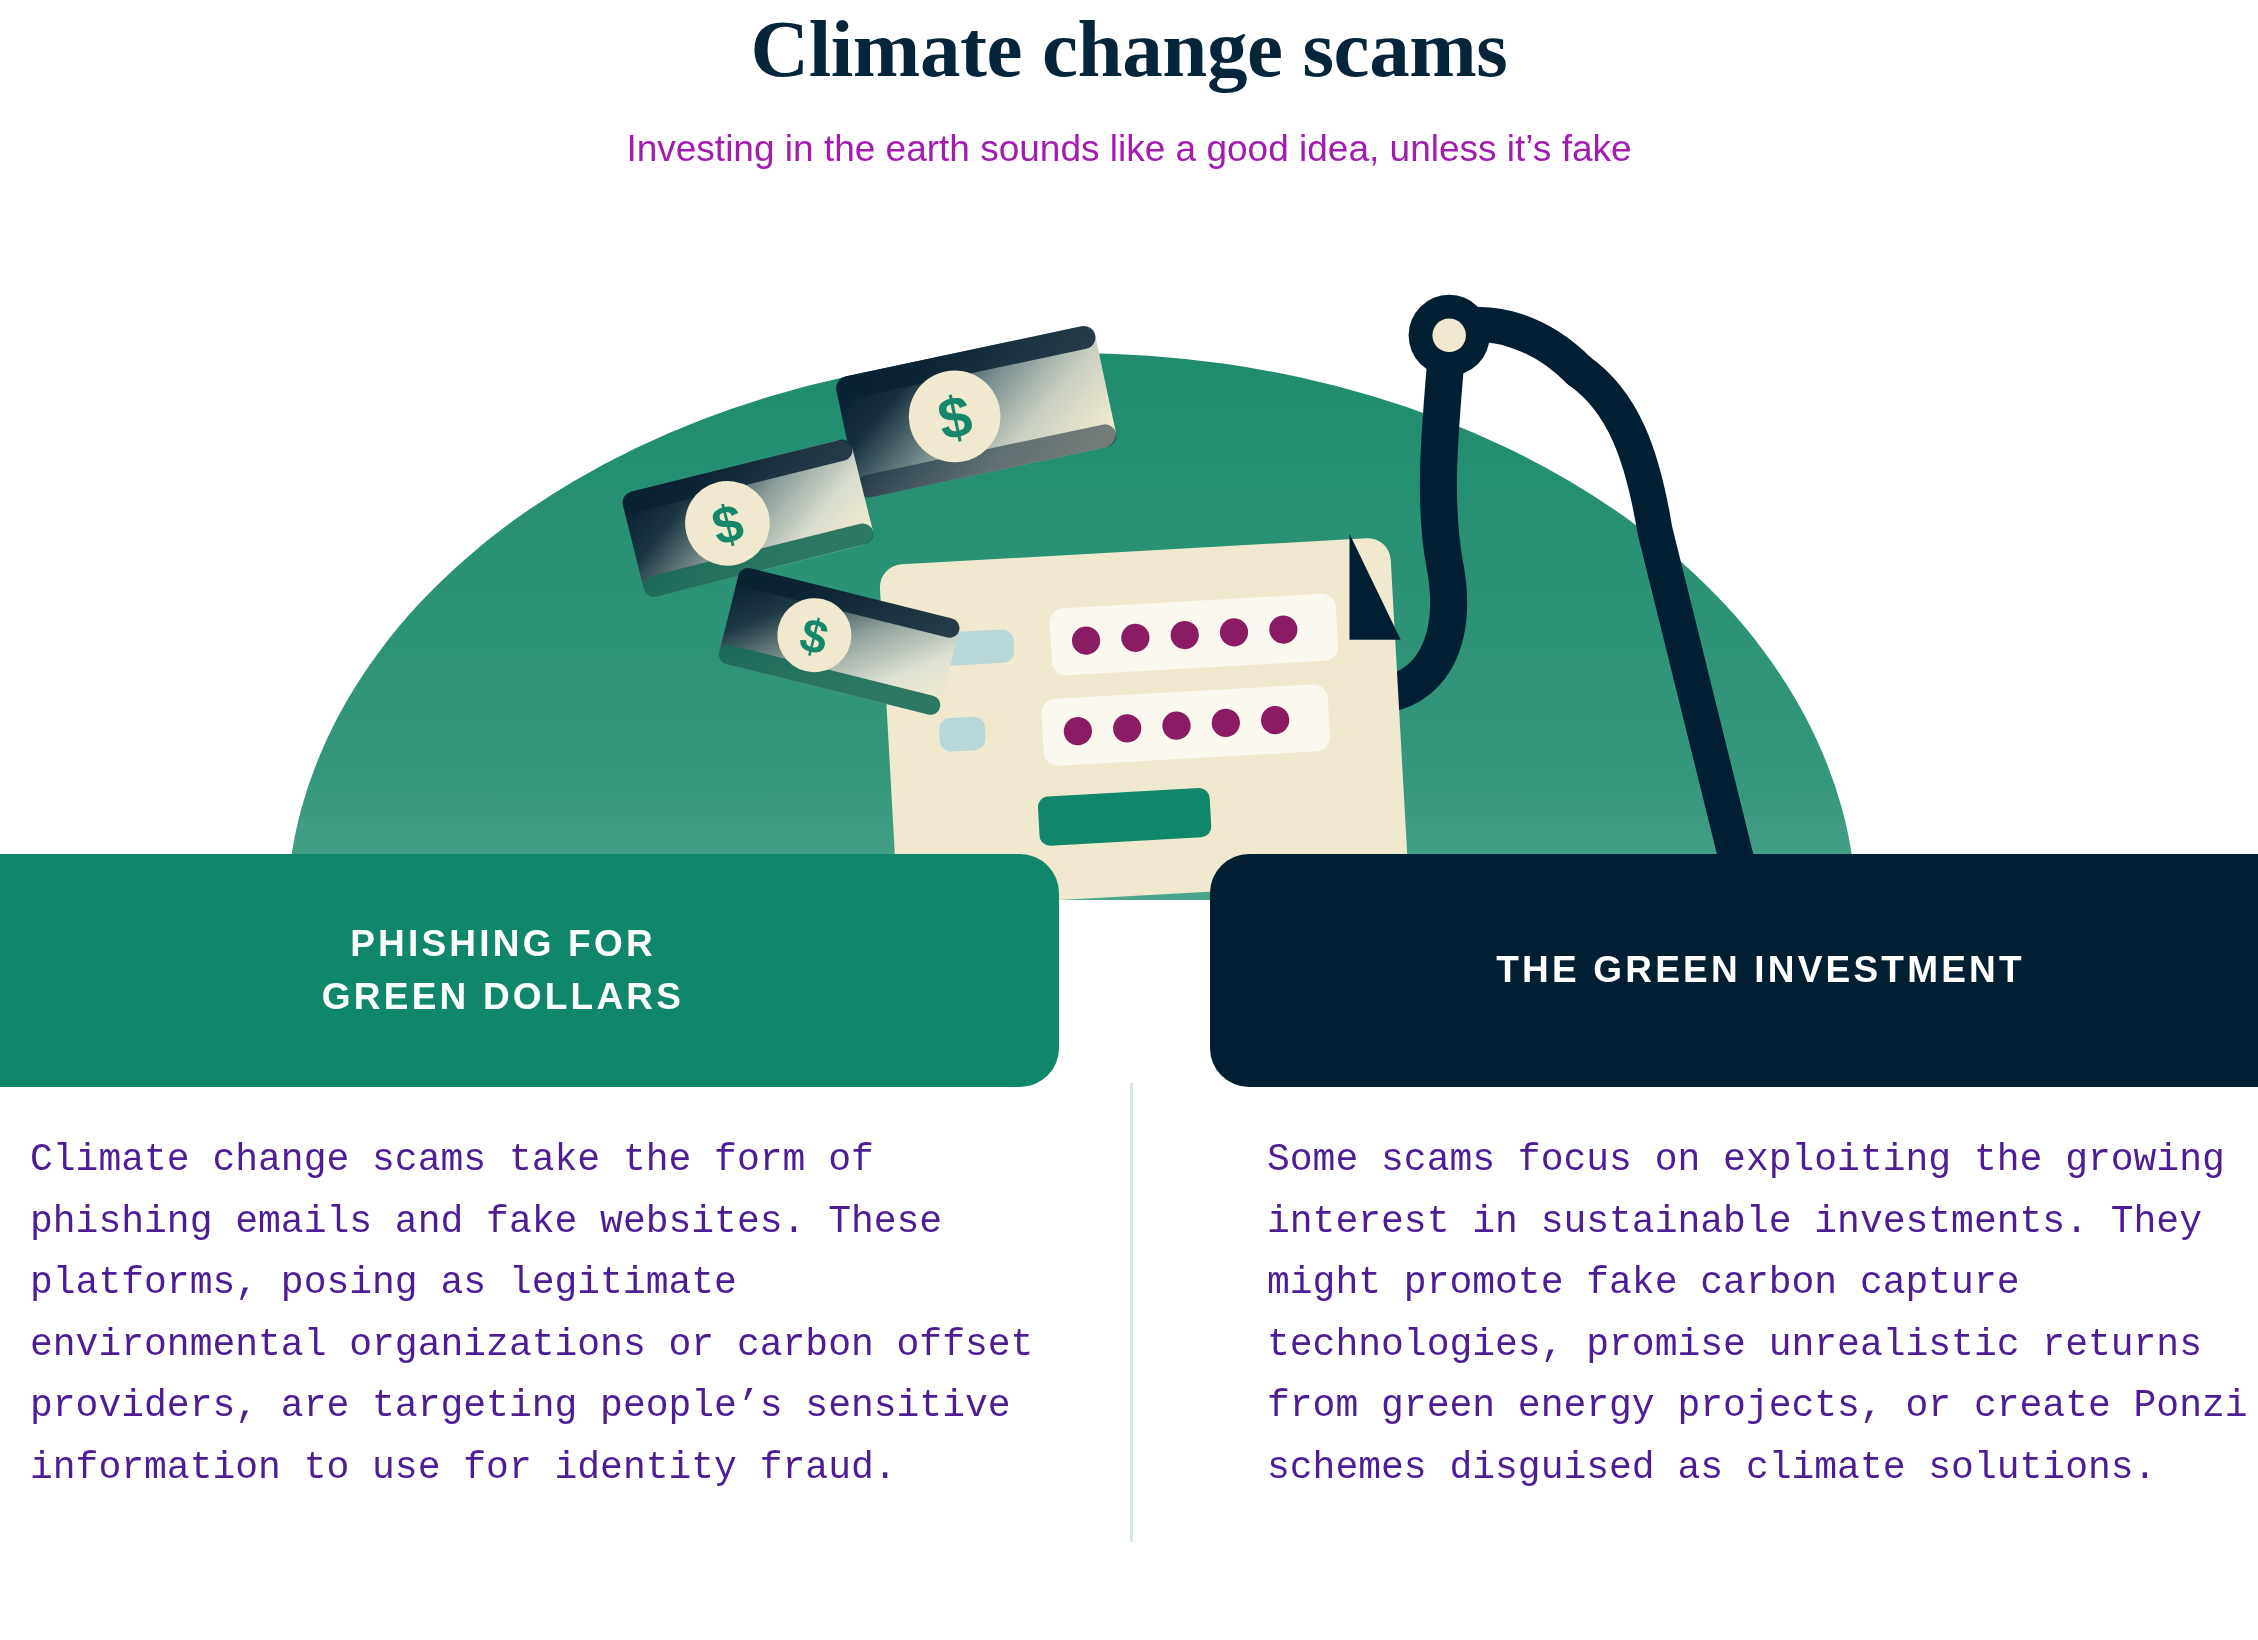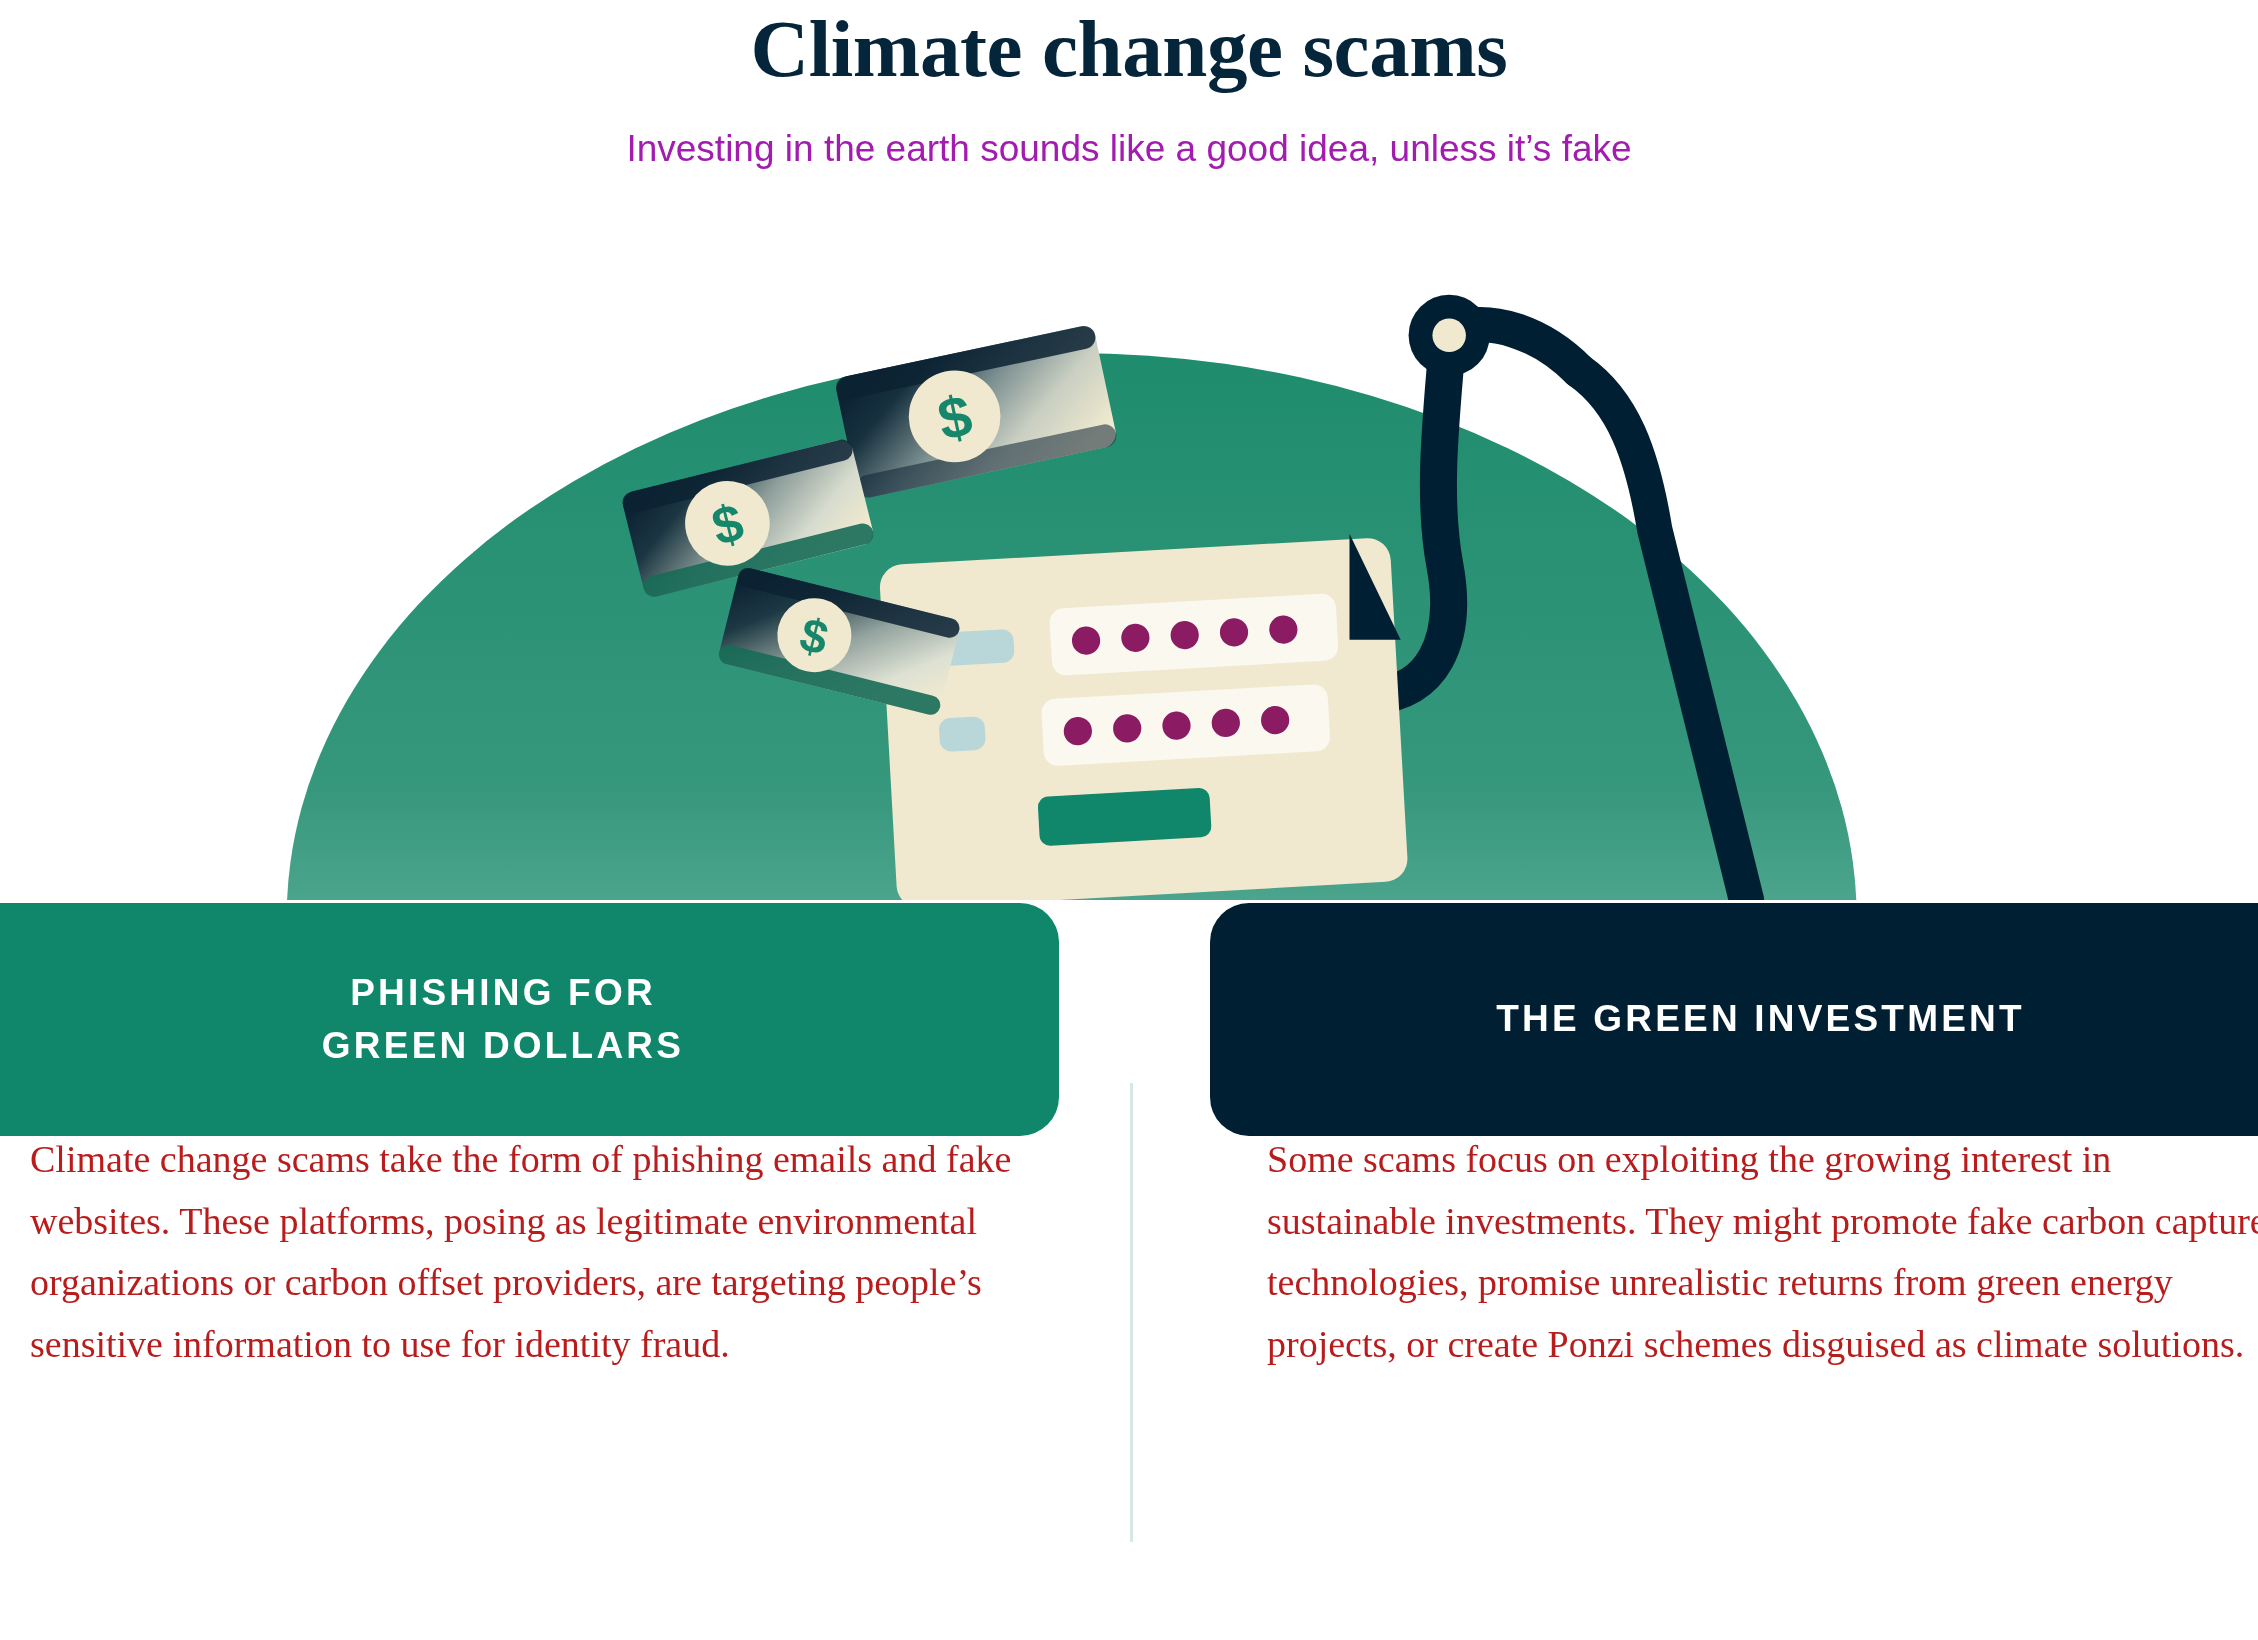--- a/index.html
+++ b/index.html
@@ -50,21 +50,21 @@
     left: 0;
     top: 247px;
     width: 2258px;
     height: 653px;
   }
   .illus-svg { display: block; width: 2258px; height: 653px; }
 
   
   .banners {
     position: absolute;
-    top: 903px;
+    top: 854px;
     left: 0;
     width: 2258px;
     height: 233px;
   }
   .banner {
     position: absolute;
     top: 0;
     height: 233px;
     border-radius: 39px;
     display: flex;
@@ -109,25 +109,25 @@
     height: 459px;
     background: #d7e7e1;
   }
   .column {
     position: absolute;
     top: 0;
   }
   .column-left  { left: 30px;   width: 1015px; }
   .column-right { left: 1267px; width: 1015px; }
   .column-body {
-    font-family: Liberation Serif, serif;
+    font-family: Liberation Mono, monospace;
     font-weight: 400;
     font-size: 38px;
     line-height: 1.62;
-    color: #b91c1c;
+    color: #4c1d95;
   }
 </style>
 </head>
 <body>
 
 <div class="page">
 
   <div class="header">
     <h1 class="page-title">Climate change scams</h1>
     <p class="page-subtitle">Investing in the earth sounds like a good idea, unless it’s fake</p>

